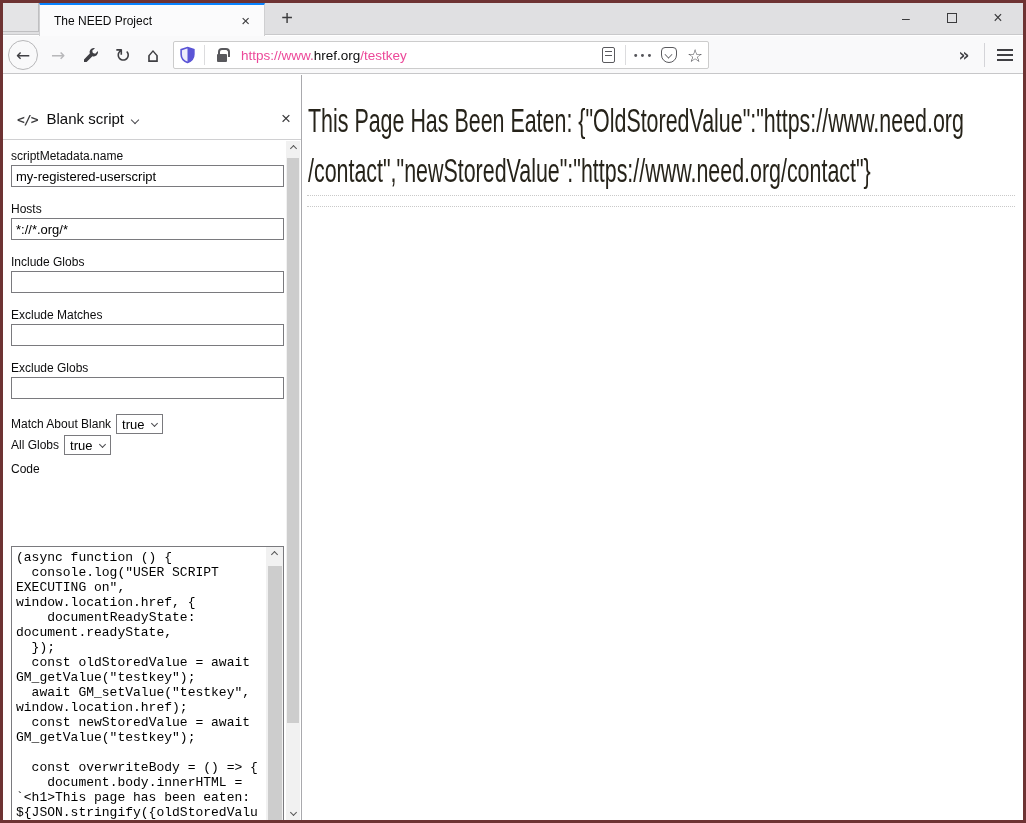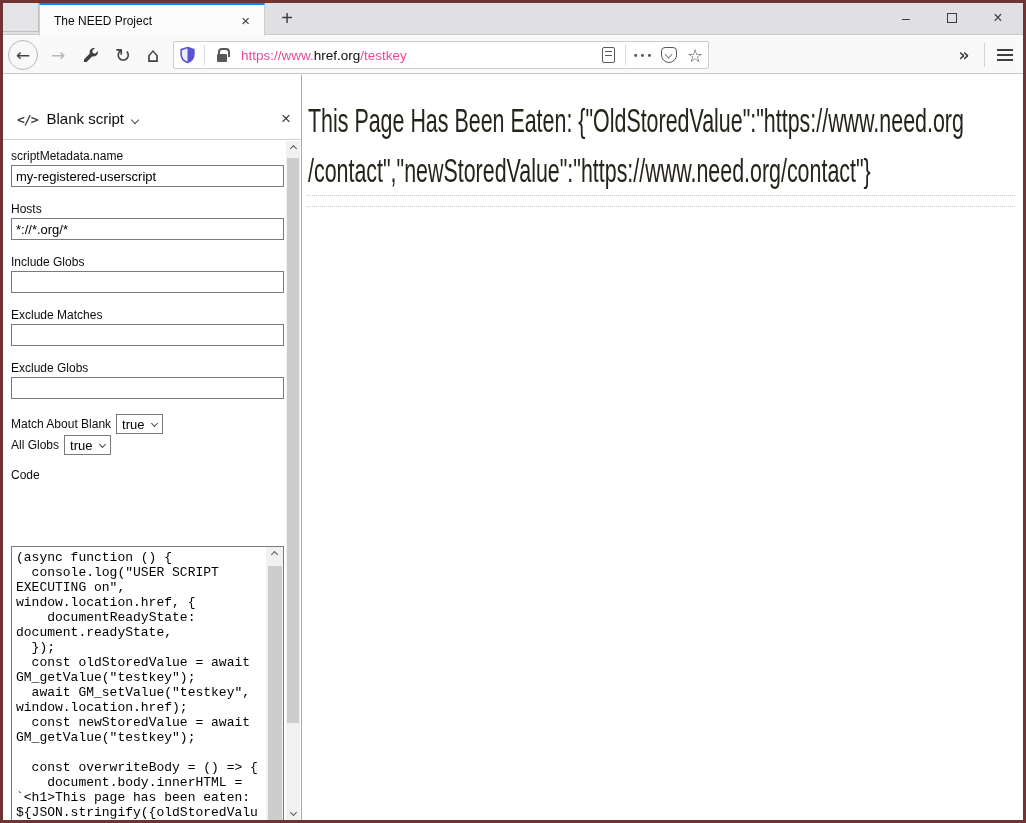--- a/index.html
+++ b/index.html
@@ -71,21 +71,21 @@
   #sb-title-chev { margin:0 0 4px 8px; }
   #sb-close { margin-left:auto; font-size:17px; color:#3b3b3d; line-height:16px; }
   #sb-body { position:absolute; left:0; top:66px; right:0; bottom:0; padding:8px 0 0 8px; }
   .lbl { font-size:12px; color:#0c0c0d; margin-bottom:2px; }
   .field { margin-bottom:0; }
   .field input { width:273px; height:22px; border:1px solid #7a7a7e; font-size:13px; padding:1px 4px; margin-bottom:15px; font-family:"Liberation Sans",sans-serif; color:#000; outline:none; display:block; }
   .selrow { display:flex; align-items:center; margin-bottom:1px; }
   .selrow .lbl { margin:0 5px 0 0; }
   .selbox { height:20px; border:1px solid #7a7a7e; background:#fff; display:inline-flex; align-items:center; font-size:13px; color:#000; padding:0 5px; gap:8px; }
   .selbox .chev { width:5px; height:5px; margin-top:-2px; }
-  #code-label { margin-top:13px; }
+  #code-label { margin-top:7px; }
   #codebox { position:absolute; left:8px; top:405px; width:273px; bottom:-4px; border:1px solid #7a7a7e; background:#fff; overflow:hidden; }
   #codebox pre { font-family:"Liberation Mono", monospace; font-size:13px; line-height:15px; color:#000; padding:3px 0 0 4px; white-space:pre-wrap; word-break:break-all; width:252px; }
   
   .sbar { position:absolute; background:#f1f1f1; width:14px; }
   .sbar .arrow { position:absolute; left:0; width:100%; height:15px; display:flex; align-items:center; justify-content:center; background:#f1f1f1; }
   .sbar .arrow .chev { width:5px; height:5px; border-color:#555; }
   .sbar .thumb { position:absolute; left:1px; right:1px; background:#cdcdcd; }
   #sidebar-scroll { right:1px; top:66px; bottom:0; }
   #sidebar-scroll .thumb { top:17px; height:565px; }
   #sidebar-scroll .arrow.bottom { bottom:0; }

